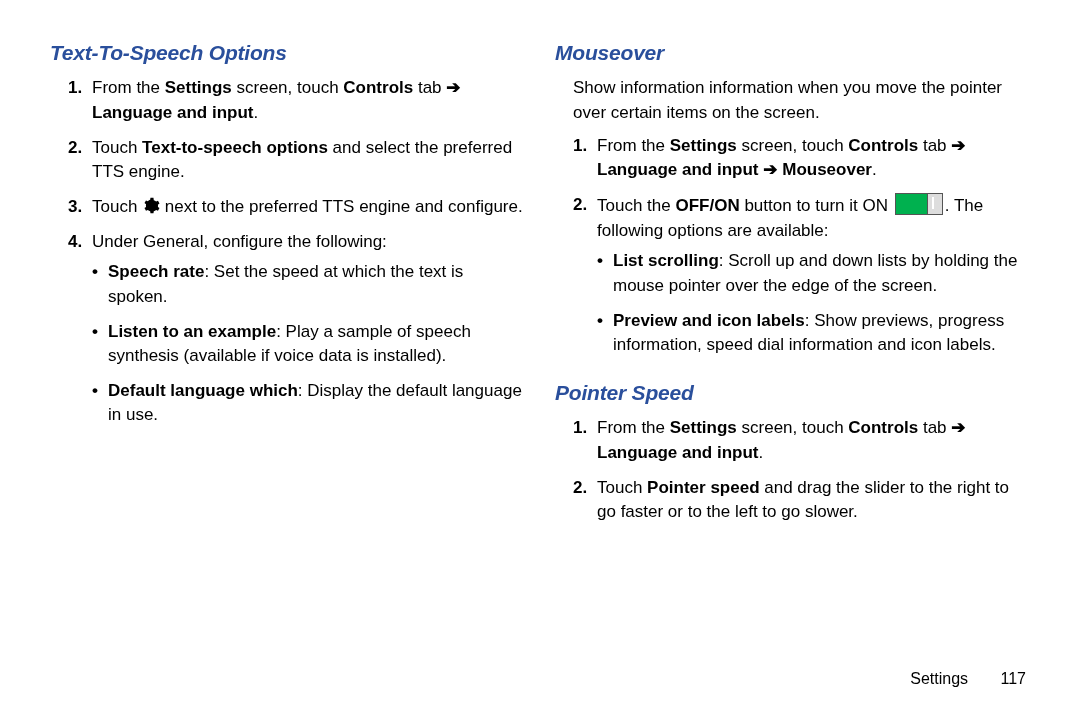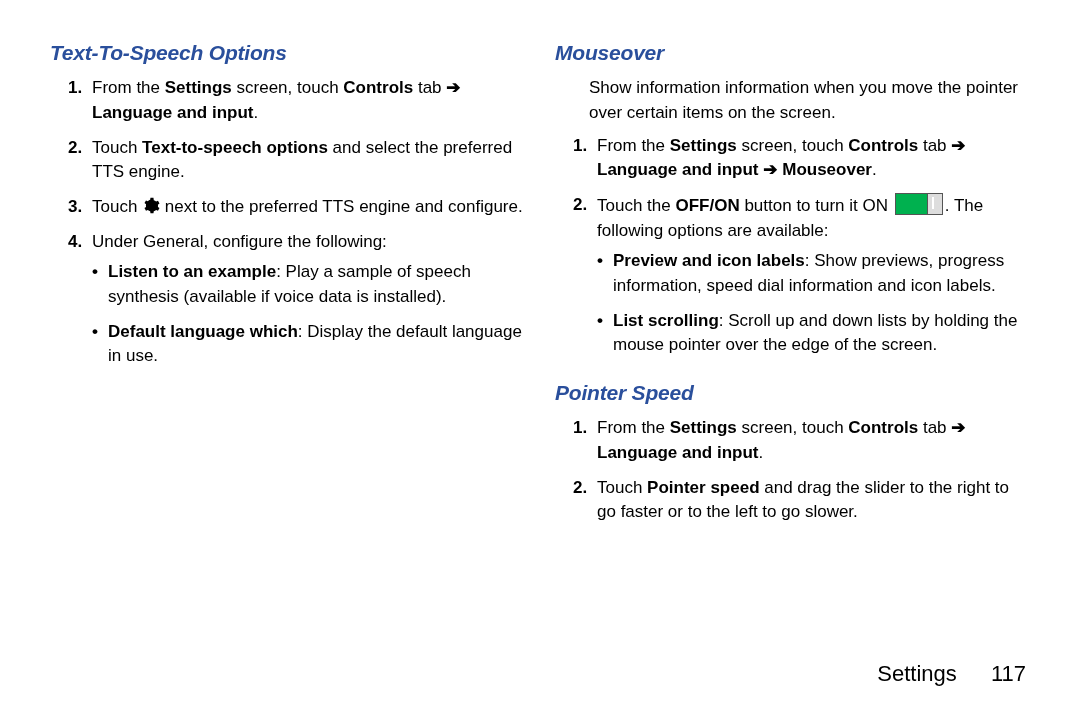--- a/index.html
+++ b/index.html
@@ -23,21 +23,21 @@
   h2{
     font-family:Arial,Helvetica,sans-serif;
     font-style:italic;
     font-weight:bold;
     color:#2a4f9c;
     font-size:21px;
     margin:0 0 8px 0;
     letter-spacing:-0.2px;
   }
   h2.tight{margin-top:10px;}
-  .intro{margin:2px 0 8px 34px;}
+  .intro{margin:2px 0 8px 18px;}
   ol.steps{
     list-style:none;
     margin:0;padding:0;
   }
   ol.steps > li{
     display:flex;
     margin:4px 0 10px 18px;
   }
   ol.steps > li > .num{
     font-weight:bold;
@@ -77,21 +77,21 @@
     position:absolute;right:8px;top:3px;
     width:2px;height:12px;background:#fff;
   }
   .toggle:before{
     content:"";
     position:absolute;right:0;top:0;bottom:0;width:14px;
     background:#ddd;border-left:1px solid #555;
   }
   .footer{
     text-align:right;
-    font-size:22px;
+    font-size:16px;
     padding-top:20px;
     padding-right:4px;
   }
   .footer .sec{margin-right:28px;}
 </style>
 </head>
 <body>
 
 <div class="cols">
   <div class="col">
@@ -107,39 +107,40 @@
         </li>
         <li>
           <span class="num">3.</span>
           <div class="body">Touch <svg class="gear" viewBox="0 0 24 24">
               <path fill="#000" d="M12 8a4 4 0 1 0 0 8 4 4 0 0 0 0-8zm9.4 4c0-.6-.1-1.2-.2-1.8l2.1-1.6-2-3.5-2.5 1a8 8 0 0 0-3.1-1.8L15.3 1h-4l-.4 2.7A8 8 0 0 0 7.8 5.5l-2.5-1-2 3.5 2.1 1.6a8 8 0 0 0 0 3.6l-2.1 1.6 2 3.5 2.5-1a8 8 0 0 0 3.1 1.8l.4 2.7h4l.4-2.7a8 8 0 0 0 3.1-1.8l2.5 1 2-3.5-2.1-1.6c.1-.6.2-1.2.2-1.8z"></path>
             </svg> next to the preferred TTS engine and configure.</div>
         </li>
         <li>
           <span class="num">4.</span>
           <div class="body">Under General, configure the following:<ul class="bullets">
+              <li><b>Speech rate</b>: Set the speed at which the text is spoken.</li>
               <li><b>Listen to an example</b>: Play a sample of speech synthesis (available if voice data is installed).</li>
               <li><b>Default language which</b>: Display the default language in use.</li>
             </ul></div>
         </li>
       </ol>
   </div>
   <div class="col" id="right-col">
       <h2>Mouseover</h2>
       <div class="intro">Show information information when you move the pointer over certain items on the screen.</div>
       <ol class="steps">
         <li>
           <span class="num">1.</span>
           <div class="body">From the <b>Settings</b> screen, touch <b>Controls</b> tab <span class="arrow">➔</span> <b>Language and input</b> <span class="arrow">➔</span> <b>Mouseover</b>.</div>
         </li>
         <li>
           <span class="num">2.</span>
           <div class="body">Touch the <b>OFF/ON</b> button to turn it ON <span class="toggle"></span>. The following options are available:<ul class="bullets">
+              <li><b>List scrolling</b>: Scroll up and down lists by holding the mouse pointer over the edge of the screen.</li>
               <li><b>Preview and icon labels</b>: Show previews, progress information, speed dial information and icon labels.</li>
-              <li><b>List scrolling</b>: Scroll up and down lists by holding the mouse pointer over the edge of the screen.</li>
             </ul></div>
         </li>
       </ol>
       <h2 class="tight">Pointer Speed</h2>
       <ol class="steps">
         <li>
           <span class="num">1.</span>
           <div class="body">From the <b>Settings</b> screen, touch <b>Controls</b> tab <span class="arrow">➔</span> <b>Language and input</b>.</div>
         </li>
         <li>

